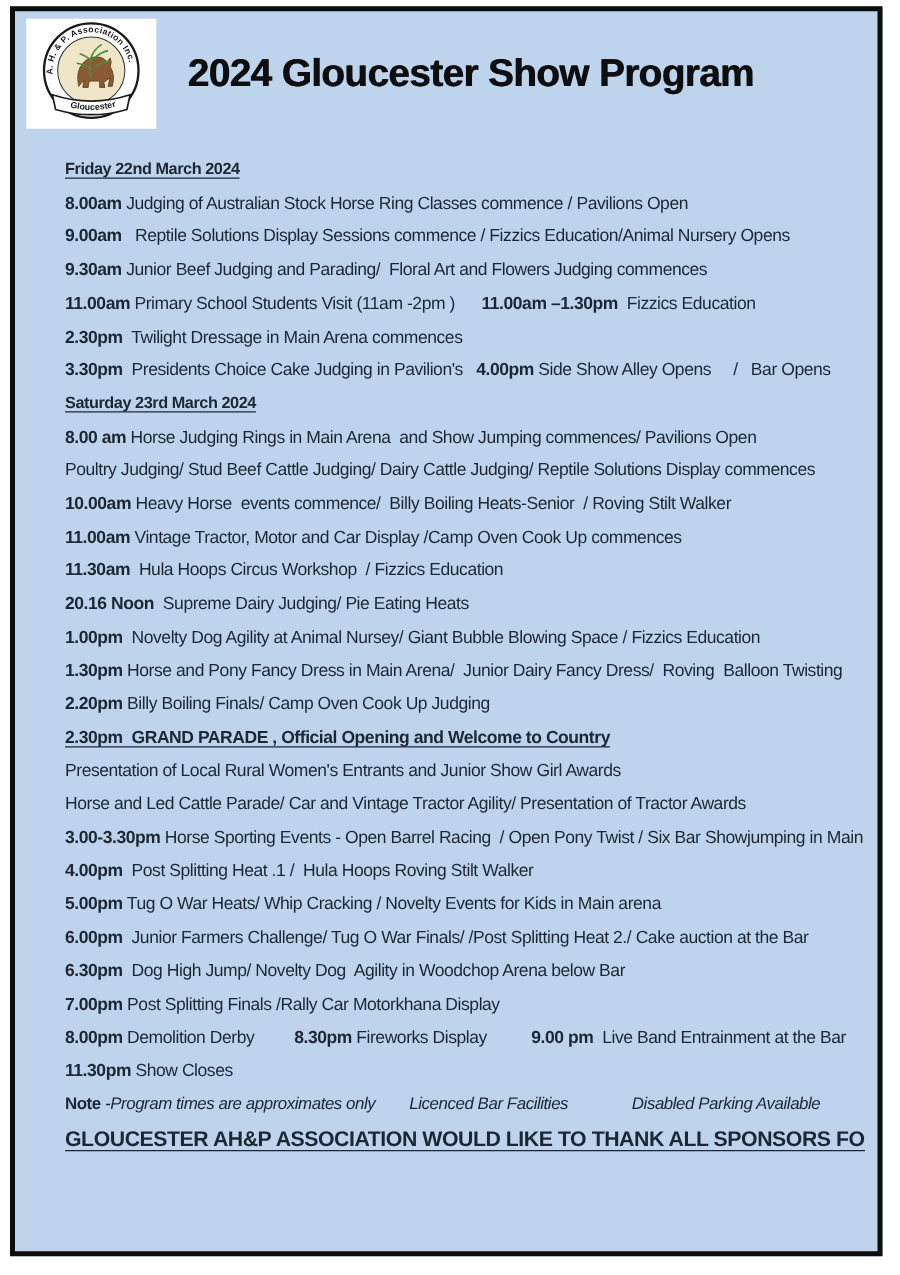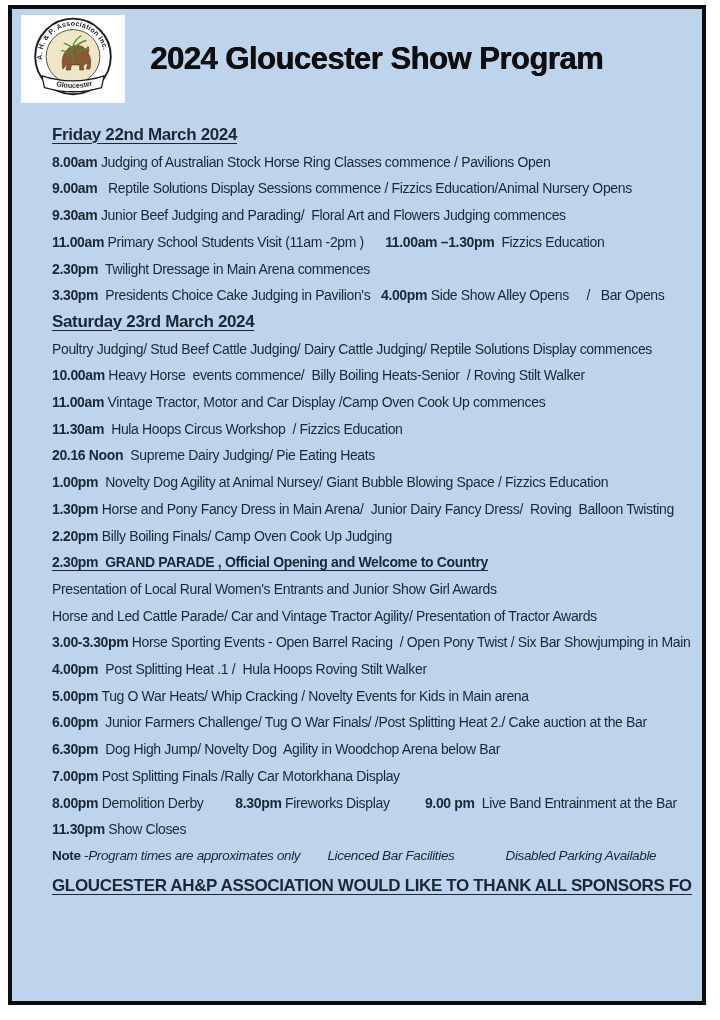--- a/index.html
+++ b/index.html
@@ -52,21 +52,21 @@
     padding: 11px 10px 0 40px;
     color: #1b2734;
   }
   .row {
     white-space: pre;
     line-height: 26.7px;
     font-size: 14px;
     letter-spacing: -0.35px;
     overflow: hidden;
   }
-  .row.heading { font-size: 17px; }
+  .row.heading { font-size: 13px; }
   .row.note { font-size: 13.5px; }
   .row.footer {
     text-align: center;
     font-size: 17px;
     margin-top: 3px;
     padding-right: 30px;
   }
   .b { font-weight: bold; }
   .i { font-style: italic; }
   .u { text-decoration: underline; text-underline-offset: 3px; }
@@ -103,20 +103,21 @@
   </div>
   <div class="program">
       <div class="row heading"><span class="b u">Friday 22nd March 2024</span></div>
       <div class="row event"><span class="b">8.00am</span><span> Judging of Australian Stock Horse Ring Classes commence / Pavilions Open</span></div>
       <div class="row event"><span class="b">9.00am</span><span>   Reptile Solutions Display Sessions commence / Fizzics Education/Animal Nursery Opens</span></div>
       <div class="row event"><span class="b">9.30am</span><span> Junior Beef Judging and Parading/  Floral Art and Flowers Judging commences</span></div>
       <div class="row event"><span class="b">11.00am</span><span> Primary School Students Visit (11am -2pm )      </span><span class="b">11.00am –1.30pm</span><span>  Fizzics Education</span></div>
       <div class="row event"><span class="b">2.30pm</span><span>  Twilight Dressage in Main Arena commences</span></div>
       <div class="row event"><span class="b">3.30pm</span><span>  Presidents Choice Cake Judging in Pavilion's   </span><span class="b">4.00pm</span><span> Side Show Alley Opens     /   Bar Opens</span></div>
       <div class="row heading"><span class="b u">Saturday 23rd March 2024</span></div>
+      <div class="row event"><span class="b">8.00 am</span><span> Horse Judging Rings in Main Arena  and Show Jumping commences/ Pavilions Open</span></div>
       <div class="row event"><span>Poultry Judging/ Stud Beef Cattle Judging/ Dairy Cattle Judging/ Reptile Solutions Display commences</span></div>
       <div class="row event"><span class="b">10.00am</span><span> Heavy Horse  events commence/  Billy Boiling Heats-Senior  / Roving Stilt Walker</span></div>
       <div class="row event"><span class="b">11.00am</span><span> Vintage Tractor, Motor and Car Display /Camp Oven Cook Up commences</span></div>
       <div class="row event"><span class="b">11.30am</span><span>  Hula Hoops Circus Workshop  / Fizzics Education</span></div>
       <div class="row event"><span class="b">20.16 Noon</span><span>  Supreme Dairy Judging/ Pie Eating Heats</span></div>
       <div class="row event"><span class="b">1.00pm</span><span>  Novelty Dog Agility at Animal Nursey/ Giant Bubble Blowing Space / Fizzics Education</span></div>
       <div class="row event"><span class="b">1.30pm</span><span> Horse and Pony Fancy Dress in Main Arena/  Junior Dairy Fancy Dress/  Roving  Balloon Twisting</span></div>
       <div class="row event"><span class="b">2.20pm</span><span> Billy Boiling Finals/ Camp Oven Cook Up Judging</span></div>
       <div class="row event"><span class="b u">2.30pm  GRAND PARADE , Official Opening and Welcome to Country</span></div>
       <div class="row event"><span>Presentation of Local Rural Women's Entrants and Junior Show Girl Awards</span></div>

